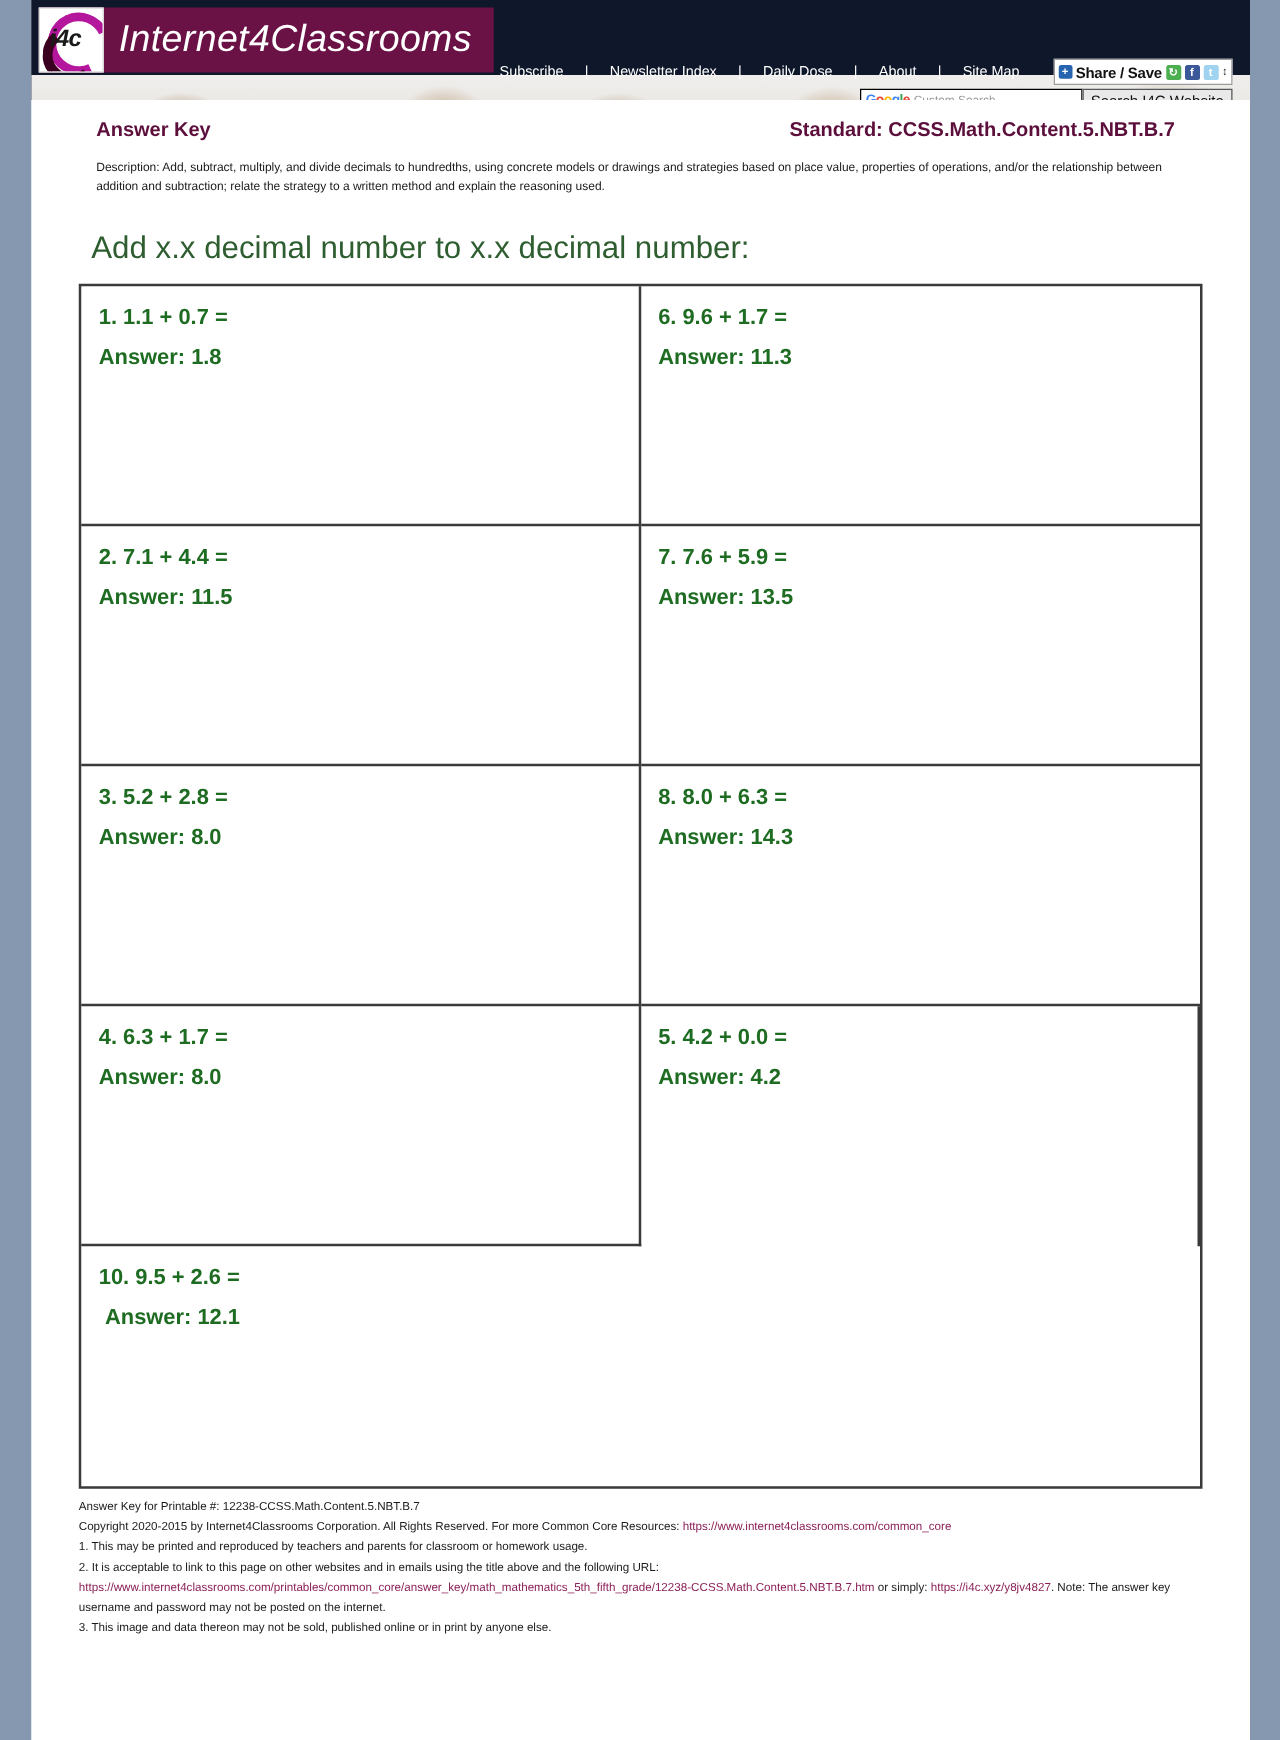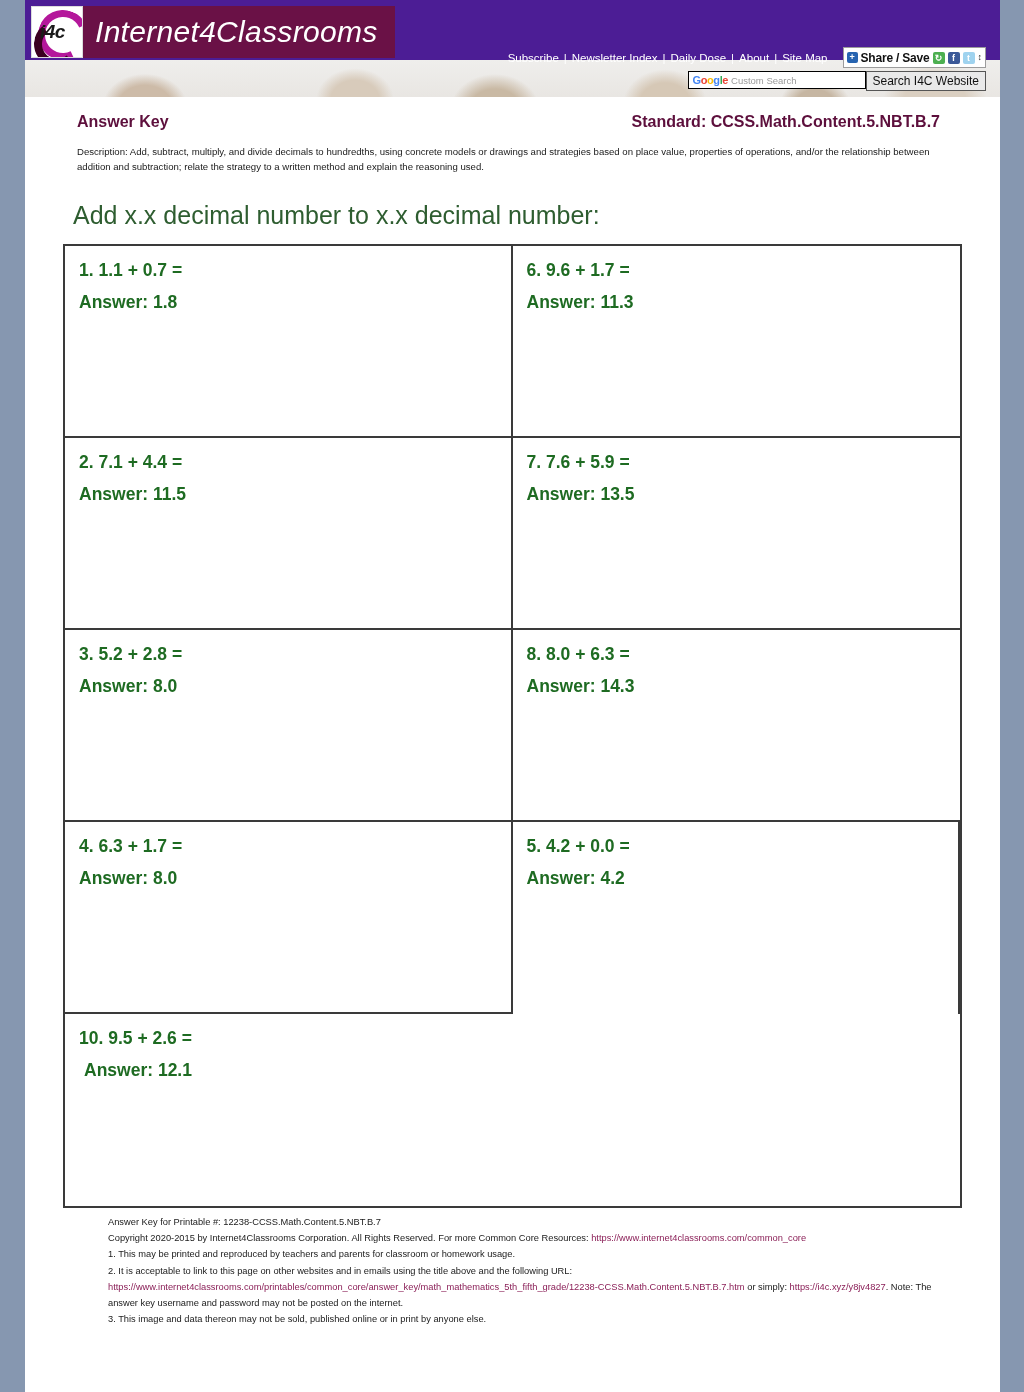--- a/index.html
+++ b/index.html
@@ -20,22 +20,22 @@
     top: 0;
     width: 975px;
     height: 1392px;
     background: #ffffff;
     box-sizing: border-box;
   }
 
   
   #header {
     position: relative;
-    height: 97px;
-    background: #4c1d95;
+    height: 80px;
+    background: #0f172a;
     overflow: hidden;
   }
   #logo-block {
     position: absolute;
     left: 6px;
     top: 6px;
     height: 52px;
     display: flex;
     align-items: center;
     background: #6a1146;
@@ -111,21 +111,21 @@
   }
 
   #topnav {
     position: absolute;
     right: 14px;
     top: 47px;
     color: #ffffff;
     font-size: 11.5px;
     display: flex;
     align-items: center;
-    gap: 0;
+    gap: 12px;
     white-space: nowrap;
     z-index: 5;
   }
   #topnav a {
     color: #ffffff;
     text-decoration: none;
     padding: 0 5px;
   }
   #topnav .sep { color: #ffffff; }
 
@@ -285,21 +285,20 @@
     font-weight: bold;
   }
   .indent { padding-left: 5px; }
 
   
   #footer {
     padding: 6px 38px 0 38px;
     font-size: 9.3px;
     line-height: 1.75;
     color: #1a1a1a;
-    margin-left: 45px;
   }
   #footer .line { white-space: nowrap; }
   #footer a, #footer .link {
     color: #8a1f57;
     text-decoration: none;
     word-break: break-all;
   }
   #footer .wrapline { white-space: normal; }
 </style>
 </head>

